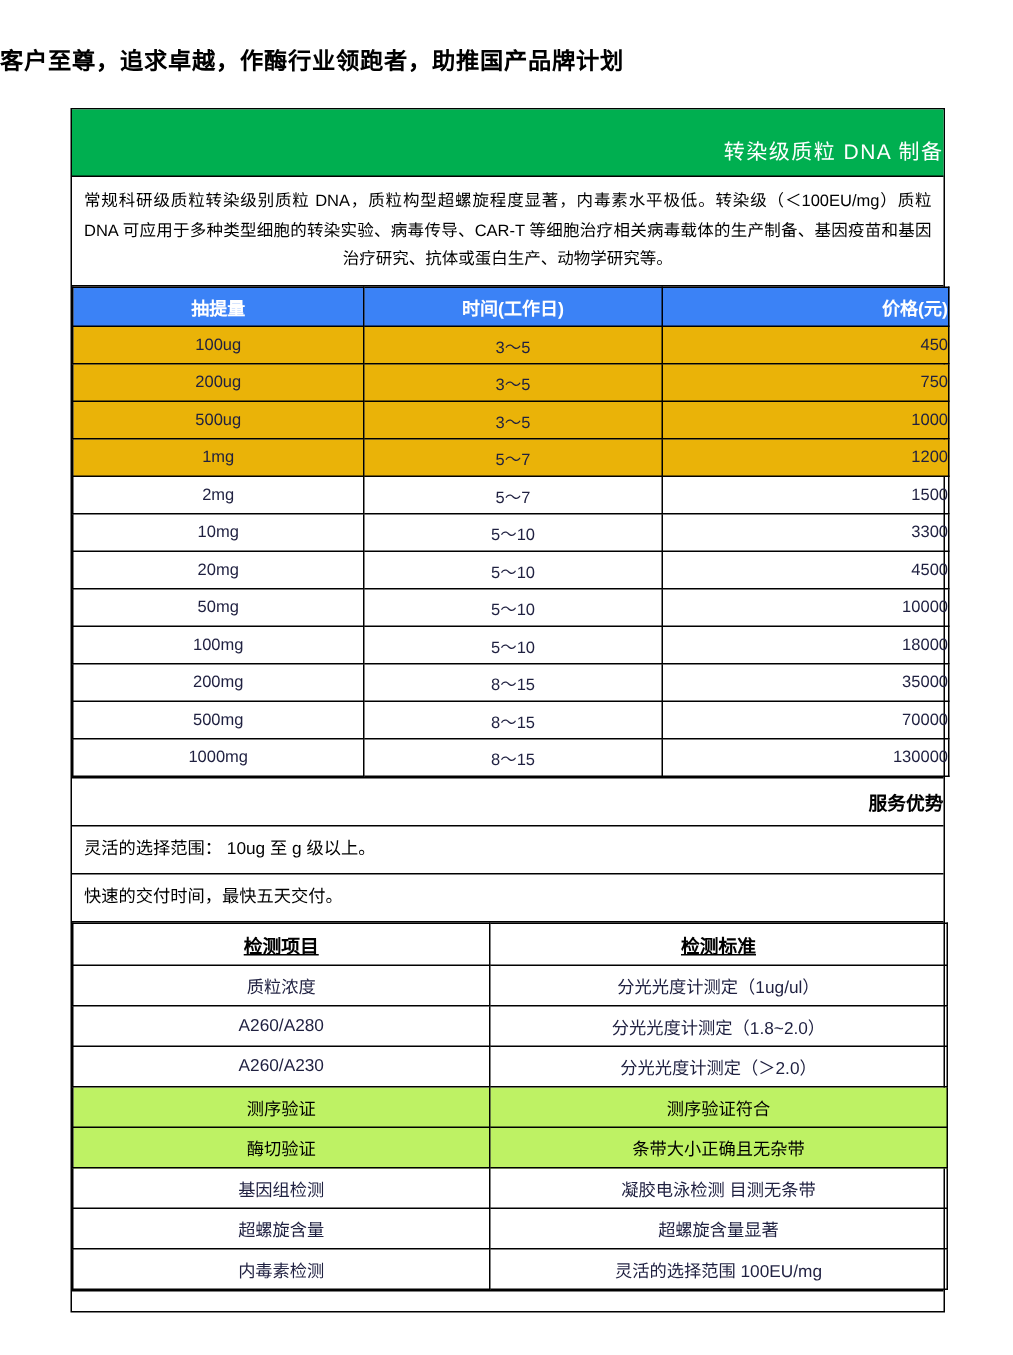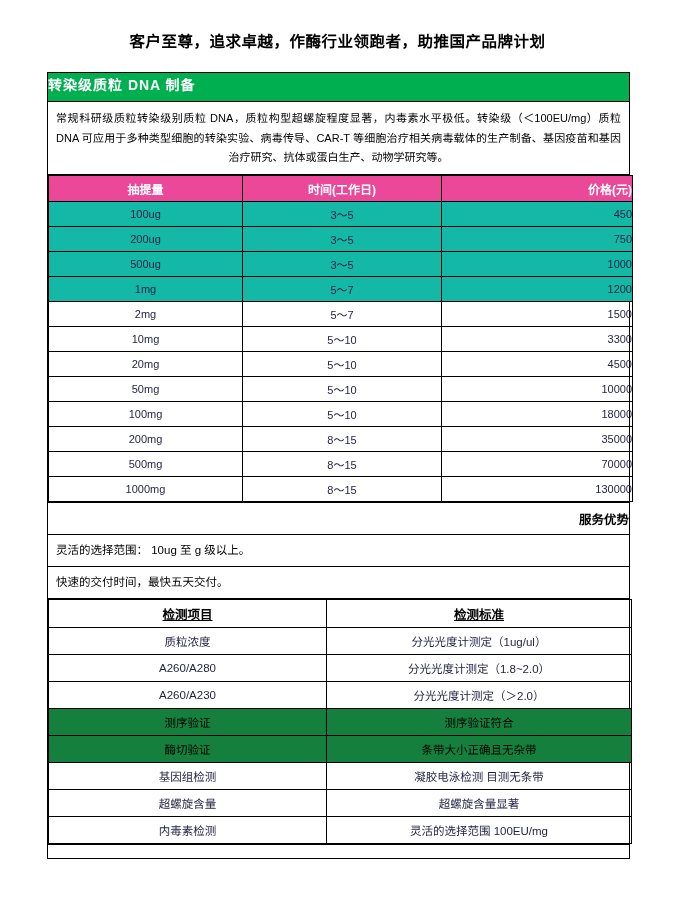--- a/index.html
+++ b/index.html
@@ -17,21 +17,21 @@
   }
   .page {
     position: relative;
     width: 675px;
     height: 903px;
     box-sizing: border-box;
   }
 
   
   .slogan {
-    text-align: center;
+    text-align: left;
     font-size: 15.5px;
     font-weight: bold;
     letter-spacing: 0.5px;
     color: #000;
     padding-top: 33px;
     padding-bottom: 0;
     line-height: 1.2;
   }
 
   
@@ -39,25 +39,25 @@
     margin: 20px 45px 0 47px;
     border: 1.5px solid #000;
     box-sizing: border-box;
     width: 583px;
   }
 
   
   .title-band {
     background: #00AF50;
     color: #ffffff;
-    text-align: left;
+    text-align: right;
     font-size: 14px;
-    font-weight: bold;
+    font-weight: normal;
     letter-spacing: 1px;
-    padding: 4px 0 8px 0;
+    padding: 20px 0 8px 0;
     line-height: 1.2;
     border-bottom: 1.5px solid #000;
   }
 
   
   .intro {
     font-size: 11px;
     line-height: 1.75;
     padding: 7px 8px 7px 8px;
     text-align: justify;
@@ -82,28 +82,28 @@
     font-weight: normal;
     color: #1a1a2e;
   }
 
   
   .price-table td.c0 { width: 193px; }
   .price-table td.c1 { width: 198px; }
   .price-table td.c2 { width: 190px; text-align: right; }
 
   .price-table thead td {
-    background: #ec4899;
+    background: #3b82f6;
     color: #ffffff;
     font-weight: bold;
     font-size: 12px;
     height: 25px;
   }
   .row-hl td {
-    background: #14b8a6;
+    background: #eab308;
   }
   .price-table tbody td {
     color: #1f2040;
   }
 
   
   .section-head {
     border-top: 1px solid #000;
     border-bottom: 1px solid #000;
     text-align: right;
@@ -130,21 +130,21 @@
     font-size: 11.5px;
     color: #1f2040;
   }
   .qc-table tr.qc-head td {
     font-weight: bold;
     font-size: 12.5px;
     color: #000;
     height: 27px;
     text-decoration: underline;
   }
-  .qc-table tr.row-hl td { background: #15803d; color: #000; }
+  .qc-table tr.row-hl td { background: #bef264; color: #000; }
 
   
   .requirements {
     border-top: 1px solid #000;
     padding: 6px 8px 7px 8px;
     font-size: 11.5px;
     line-height: 1.55;
     text-align: left;
     color: #000;
   }

